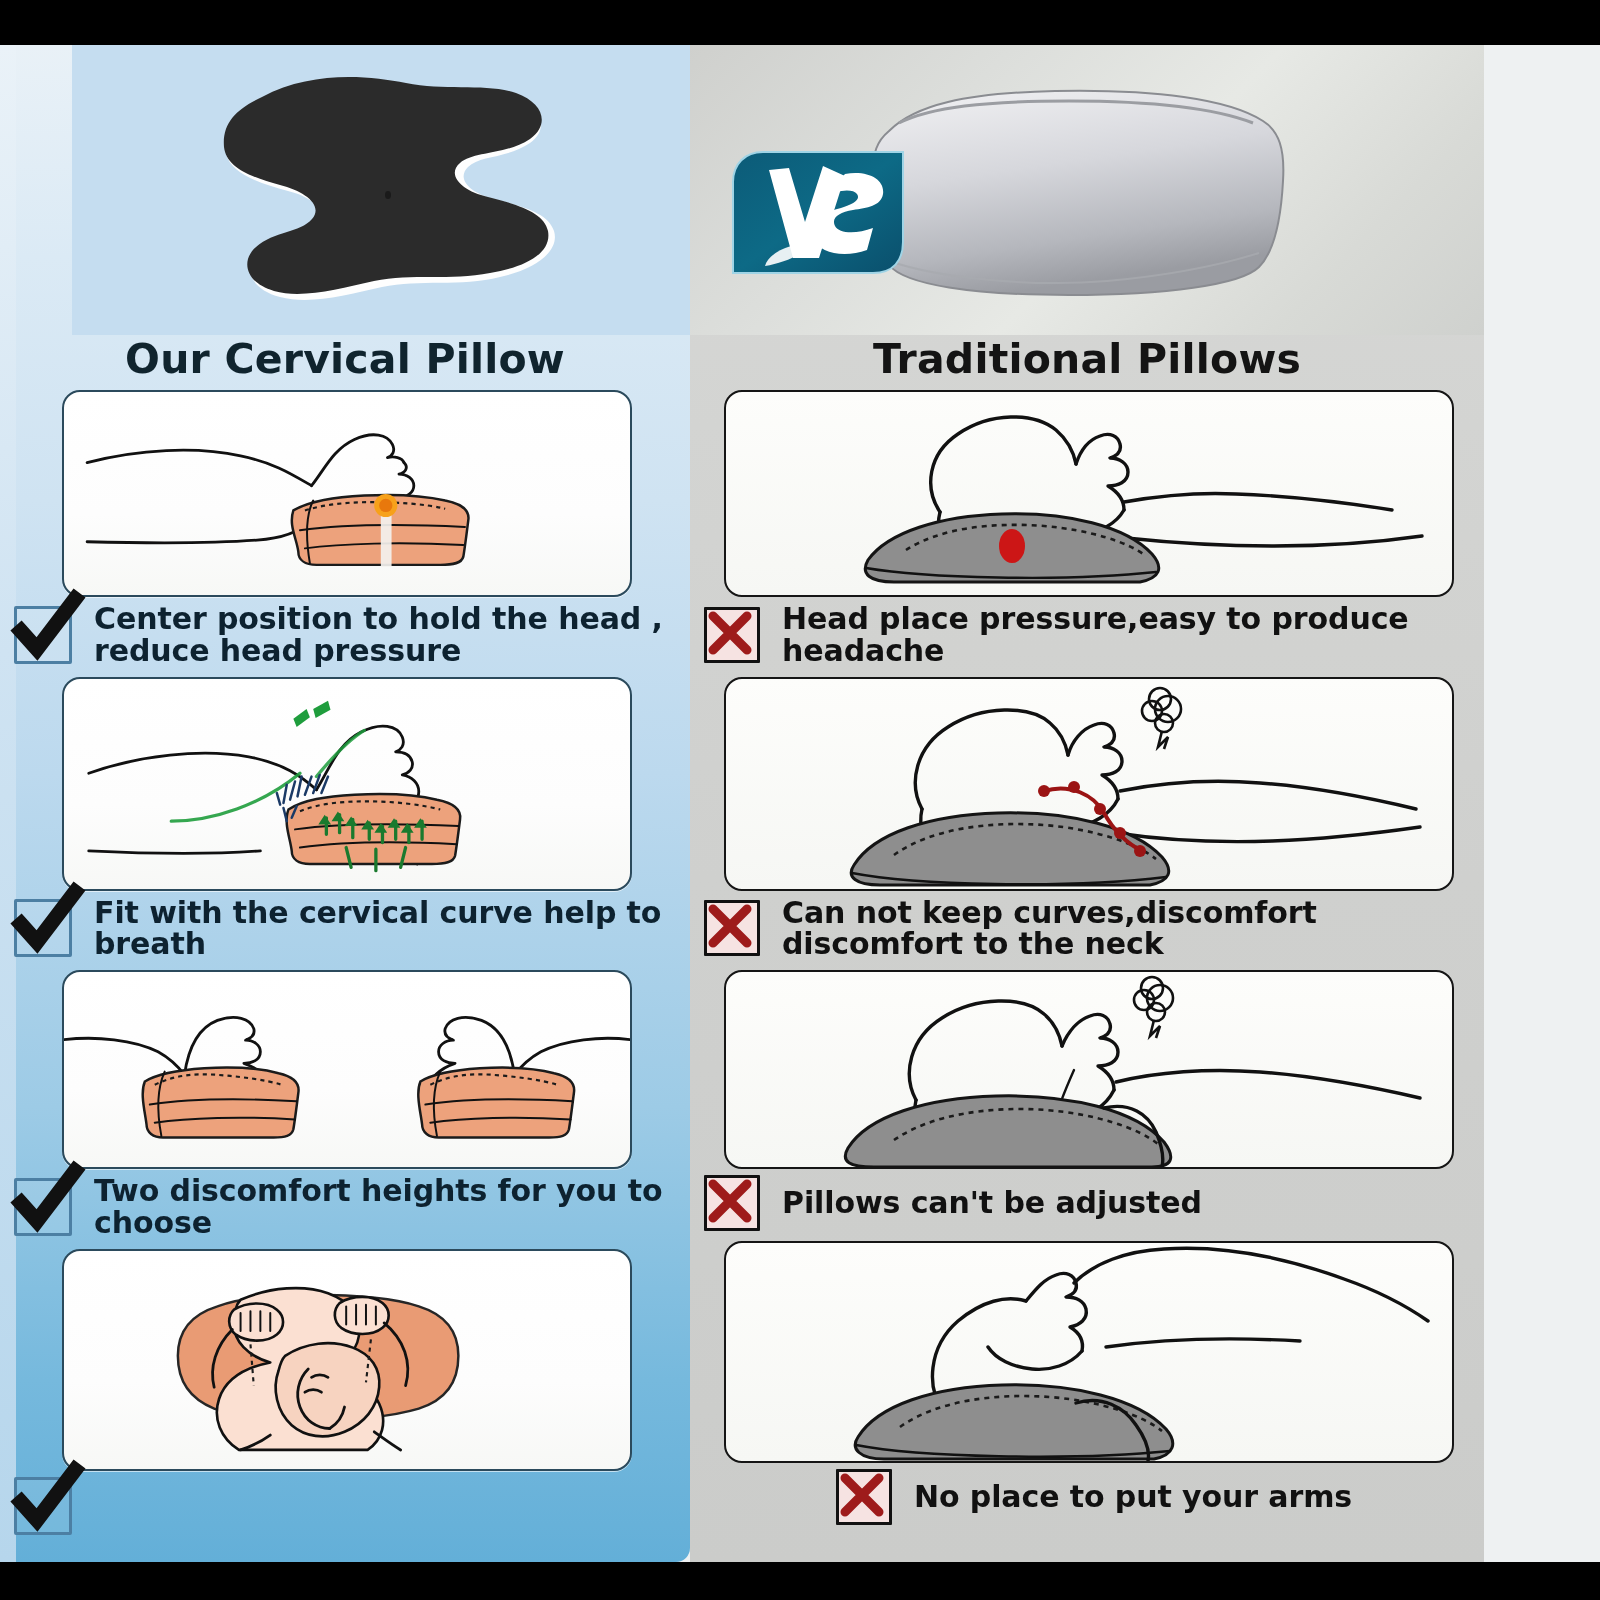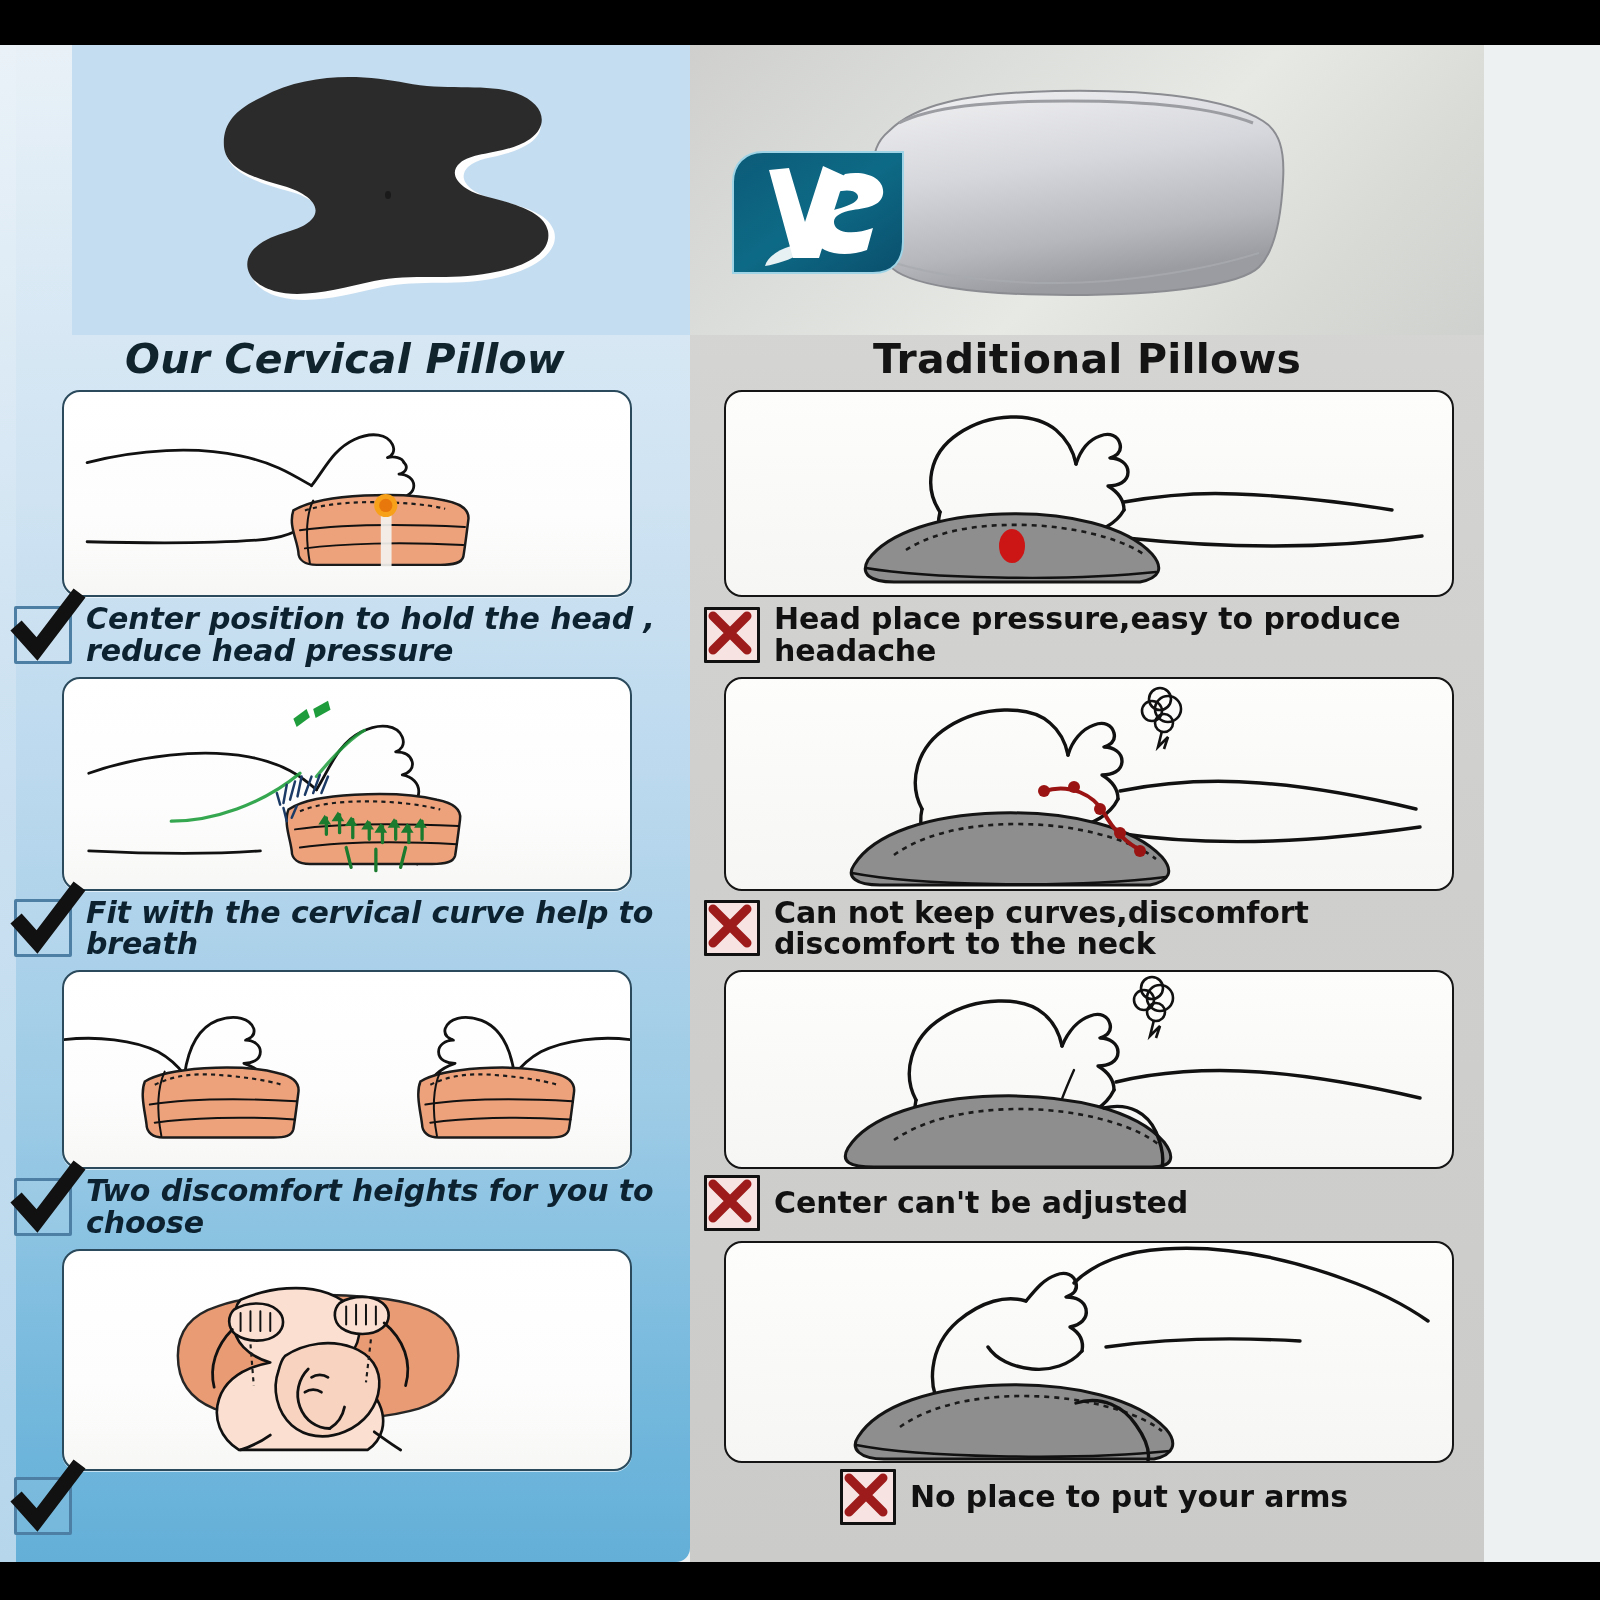--- a/index.html
+++ b/index.html
@@ -7,21 +7,21 @@
 
   #stage{position:relative;width:1600px;height:1600px;background:#000;}
 
   
   #band{position:absolute;left:0;top:45px;width:1600px;height:1517px;background:#eef1f2;display:flex;}
 
   
   .col{position:relative;box-sizing:border-box;}
   #col-left{width:690px;height:100%;
     background:linear-gradient(180deg,#e9f1f7 0%,#dbeaf5 14%,#cfe3f2 30%,#bcd9ee 48%,#9dcbe6 70%,#76b9dd 88%,#63afd8 100%);
-    border-radius:0 0 14px 0;font-style:italic;}
+    border-radius:0 0 14px 0;}
   #col-right{width:794px;height:100%;
     background:linear-gradient(180deg,#d9d9d7 0%,#d3d4d2 25%,#cfd0ce 55%,#cdcecc 80%,#cbccca 100%);}
 
   
   #leftstrip{position:absolute;left:0;top:0;width:16px;height:100%;
     background:linear-gradient(180deg,#eaf2f8,#cfe3f2 40%,#b6d6ec);}
 
   
   .photo-wrap{position:relative;width:100%;height:290px;}
 
@@ -37,21 +37,21 @@
     letter-spacing:.2px;line-height:1;padding-top:4px;}
   #col-right .heading{color:#141414;}
 
   
   .rows{padding:0 0 0 0;}
   .panel{background:linear-gradient(180deg,#ffffff 0%,#fdfdfd 60%,#f7f8f6 100%);
     border:2px solid #1d1d1d;border-radius:18px;position:relative;overflow:hidden;}
   #col-left .panel{border-color:#2b4a5c;box-shadow:0 1px 0 rgba(255,255,255,.6);}
   #col-right .panel{border-color:#151515;background:linear-gradient(180deg,#fdfdfb,#f6f7f4);}
 
-  .cap{display:flex;align-items:center;gap:14px;padding:6px 0 6px 14px;}
+  .cap{display:flex;align-items:center;gap:22px;padding:6px 0 6px 14px;}
   .cap-text{font-size:30px;line-height:1.06;font-weight:600;color:#0d2230;letter-spacing:-.1px;}
   #col-right .cap-text{color:#111;}
 
   
   .chk{position:relative;flex:0 0 auto;width:52px;height:52px;border:3px solid #4c7fa3;
     background:rgba(255,255,255,.10);border-radius:2px;}
   .chk svg{position:absolute;left:-8px;top:-18px;width:74px;height:74px;overflow:visible;}
 
   
   .xbox{position:relative;flex:0 0 auto;width:50px;height:50px;border:3px solid #111;
@@ -373,21 +373,21 @@
             <path class="dash" d="M150 168 C188 142,246 134,302 138 C352 142,394 156,414 172"></path>
             <path class="ink" d="M360 136 C386 130,404 142,412 160 C418 174,420 186,418 195"></path>
           </svg>
         </div>
         <div class="cap">
           <span class="xbox">
             <svg viewBox="0 0 54 54">
                 <path d="M10 10 L44 44 M44 10 L10 44" stroke="#9e1b1b" stroke-width="9" stroke-linecap="round" fill="none"></path>
               </svg>
           </span>
-          <span class="cap-text">Center can't be adjusted</span>
+          <span class="cap-text">Pillows can't be adjusted</span>
         </div>
 
         <div class="panel" style="margin:4px 30px 0 34px;height:218px;">
           <svg viewBox="0 0 690 218" width="100%" height="100%">
             <path class="ink" d="M200 168 C182 146,184 104,214 78 C238 58,262 52,282 58"></path>
             <path class="ink" d="M282 58 C292 46,300 36,312 32 C322 28,330 32,332 40 C334 48,328 52,322 54
                                  C332 54,340 58,342 66 C344 76,336 82,326 84 C336 90,340 98,338 108"></path>
             <path class="ink" d="M338 108 C326 122,306 128,288 126 C268 124,252 116,244 104"></path>
             <path class="ink" d="M330 40 C350 20,382 8,420 6 C480 2,540 14,600 36 C640 50,664 64,684 78"></path>
             <path class="ink" d="M362 104 C418 96,486 94,556 98"></path>

